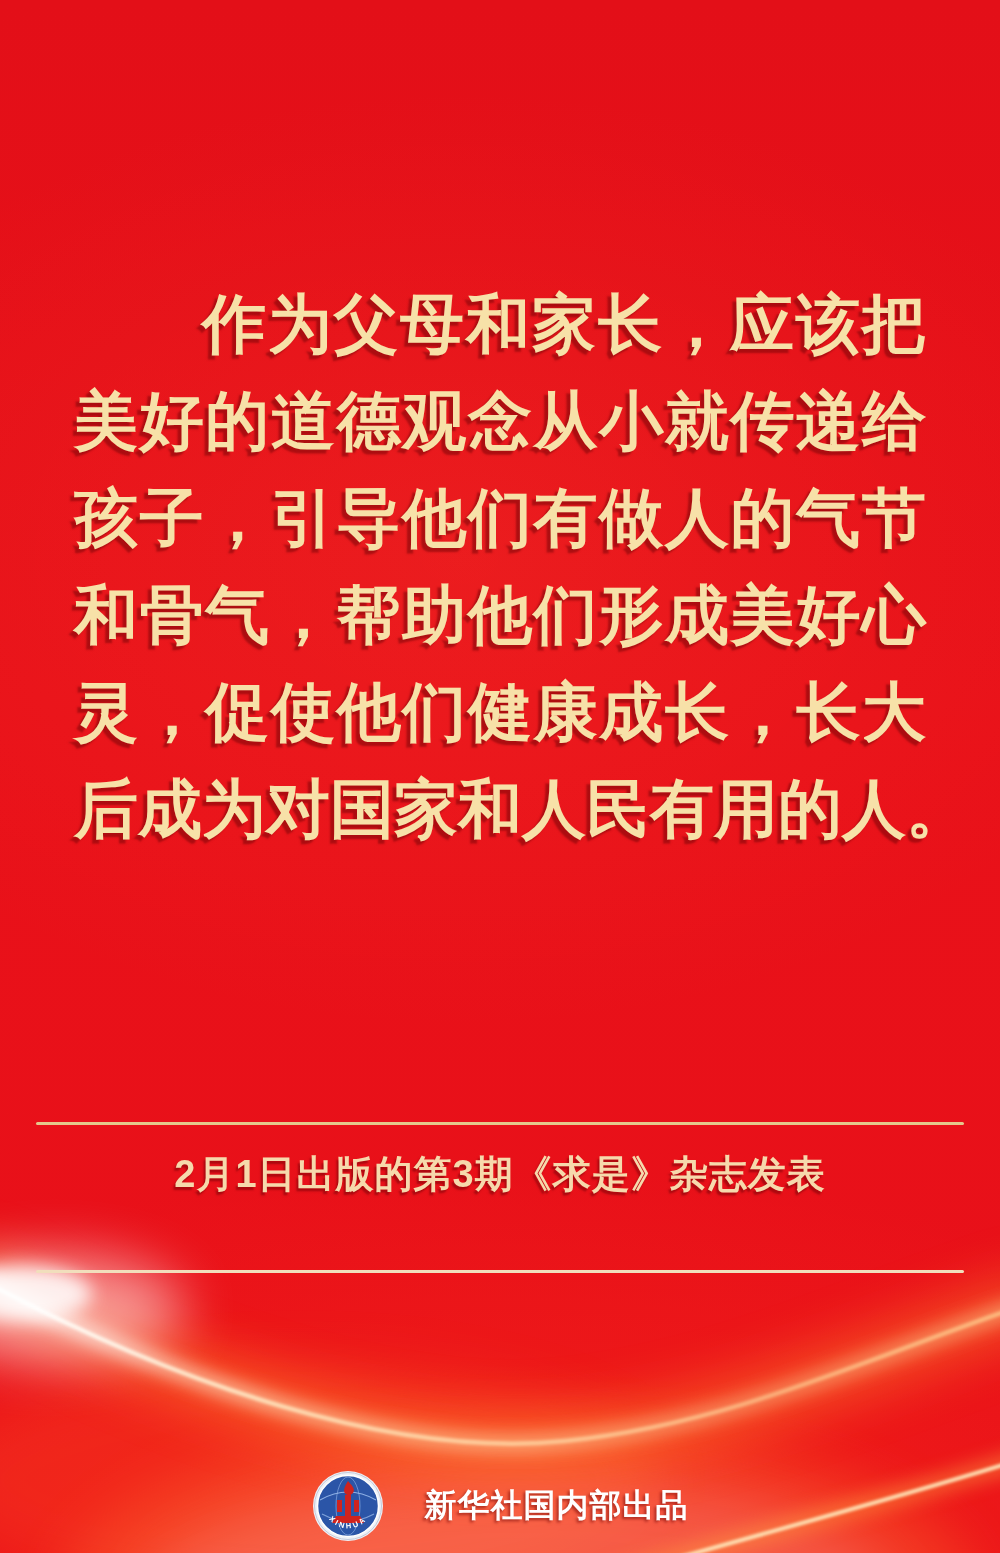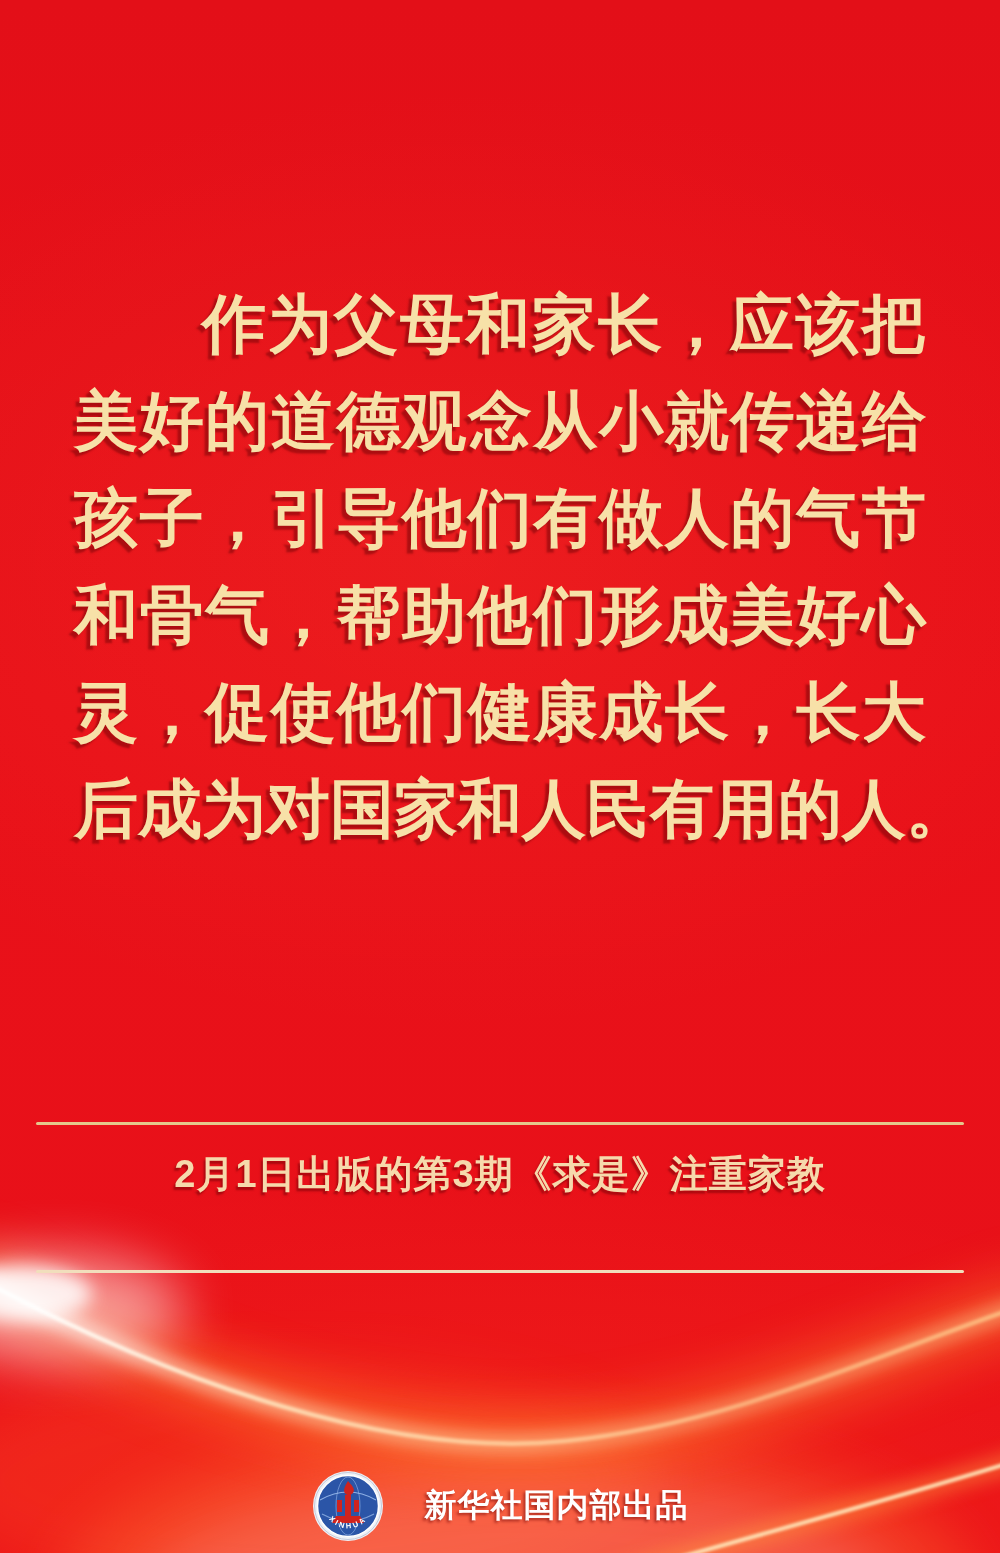--- a/index.html
+++ b/index.html
@@ -170,21 +170,21 @@
         <span>用</span>
         <span>的</span>
         <span>人</span>
         <span>。</span>
       </div>
     </div>
 
   <div class="divider divider-top"></div>
 
   <div class="caption">
-    <div class="caption-line">2月1日出版的第3期《求是》注重家教</div>
+    <div class="caption-line">2月1日出版的第3期《求是》杂志发表</div>
   </div>
 
   <div class="divider divider-bottom"></div>
 
   <div class="footer">
     <svg class="logo" viewBox="0 0 72 72" aria-hidden="true">
       <circle cx="36" cy="36" r="35" fill="#eef1f7"></circle>
       <circle cx="36" cy="36" r="33.5" fill="none" stroke="#c3cadb" stroke-width="1"></circle>
       <circle cx="36" cy="36" r="30.5" fill="#2b55a7" stroke="#ffffff" stroke-width="1.5"></circle>
       <path d="M8 30 Q36 14 64 30" stroke="#9fc0ee" stroke-width="1.2" fill="none" opacity="0.85"></path>

